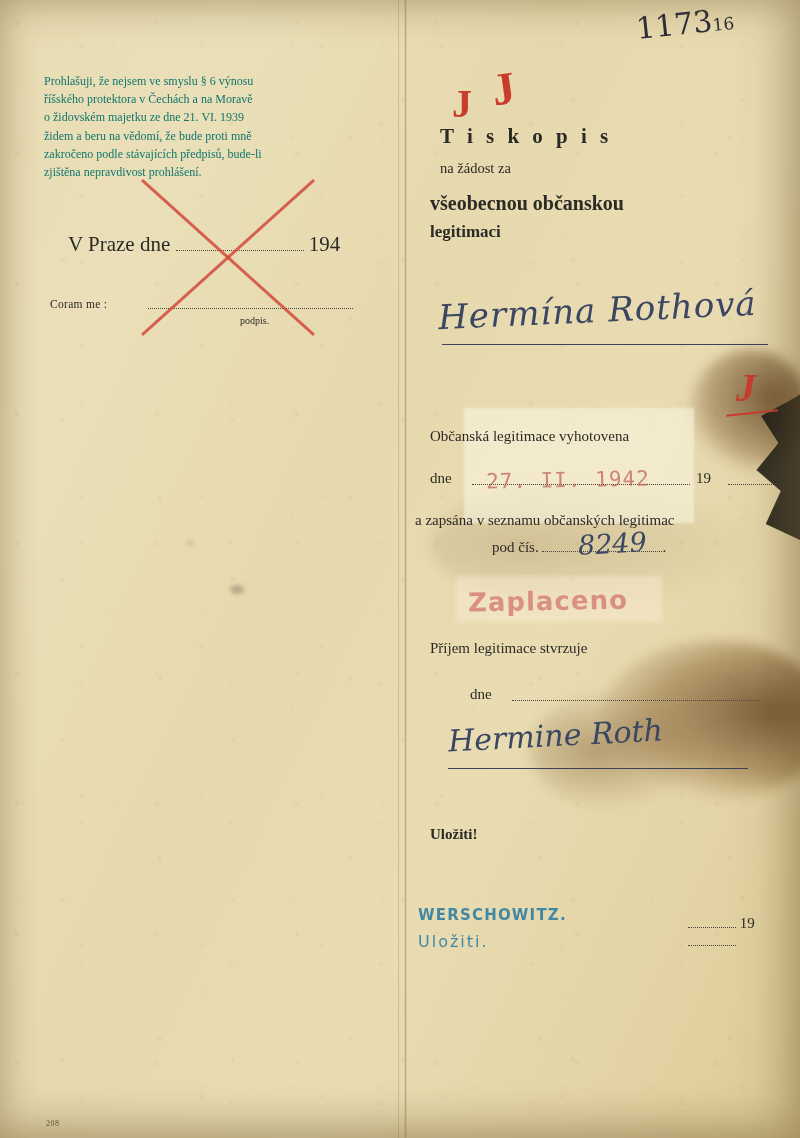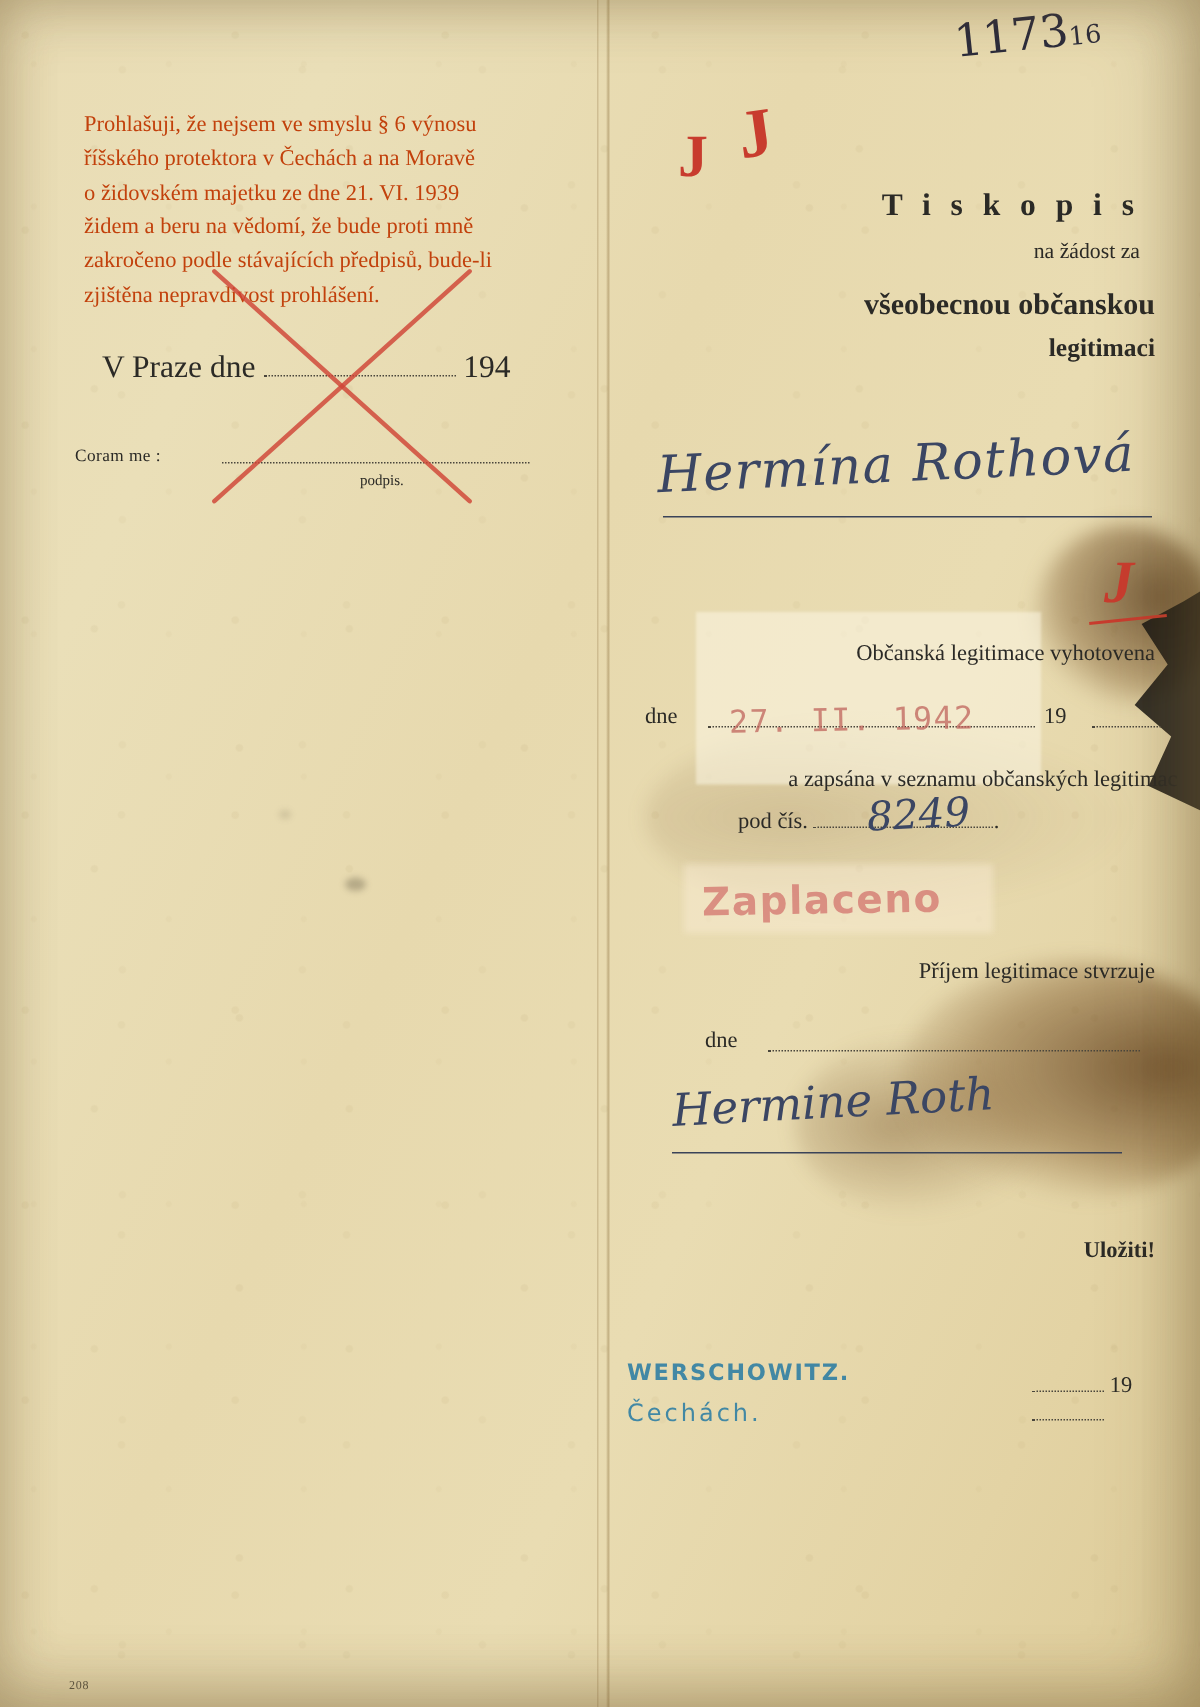--- a/index.html
+++ b/index.html
@@ -85,27 +85,27 @@
   }
   .smudge {
     position: absolute;
     border-radius: 50%;
     filter: blur(2px);
     background: rgba(90,80,60,.35);
   }
   
   .left-decl {
     position: absolute;
-    left: 56px;
+    left: 44px;
     top: 72px;
     width: 330px;
-    font-size: 15px;
+    font-size: 12px;
     line-height: 1.52;
     text-align: justify;
-    color: #c2410c;
+    color: #0f766e;
   }
   .left-decl .ln { display: block; white-space: nowrap; }
   .v-praze {
     position: absolute;
     left: 68px;
     top: 232px;
     font-size: 21px;
     white-space: nowrap;
   }
   .dotline {
@@ -150,21 +150,21 @@
     width: 232px;
     height: 3px;
     background: #cf4436;
     opacity: .82;
     border-radius: 2px;
   }
   .red-x span:first-child { transform: rotate(42deg); }
   .red-x span:last-child { transform: rotate(-42deg); }
 
   
-  .rt { position: absolute; text-align: right; }
+  .rt { position: absolute; text-align: left; }
   .title-main {
     left: 440px; top: 124px; width: 320px;
     font-size: 21px; letter-spacing: 4px; font-weight: 700;
   }
   .title-sub {
     left: 440px; top: 160px; width: 320px;
     font-size: 14.5px;
   }
   .title-big1 {
     left: 430px; top: 192px; width: 340px;
@@ -437,21 +437,21 @@
     <span class="fill"></span>
   </div>
 
   <div class="handwriting hw-sign">Hermine Roth</div>
   <div class="sig-rule"></div>
 
   <div class="rt ulozit">Uložiti!</div>
 
   <div class="stamp-place">
     <div class="l1">WERSCHOWITZ.</div>
-    <div class="l2">Čechách.</div>
+    <div class="l2">Uložiti.</div>
   </div>
   <div class="year-right">
     <span class="fill"></span>
     <span>19</span>
     <span class="fill"></span>
   </div>
 
   <div class="folio">208</div>
 
   <div class="edge-shadow"></div>

